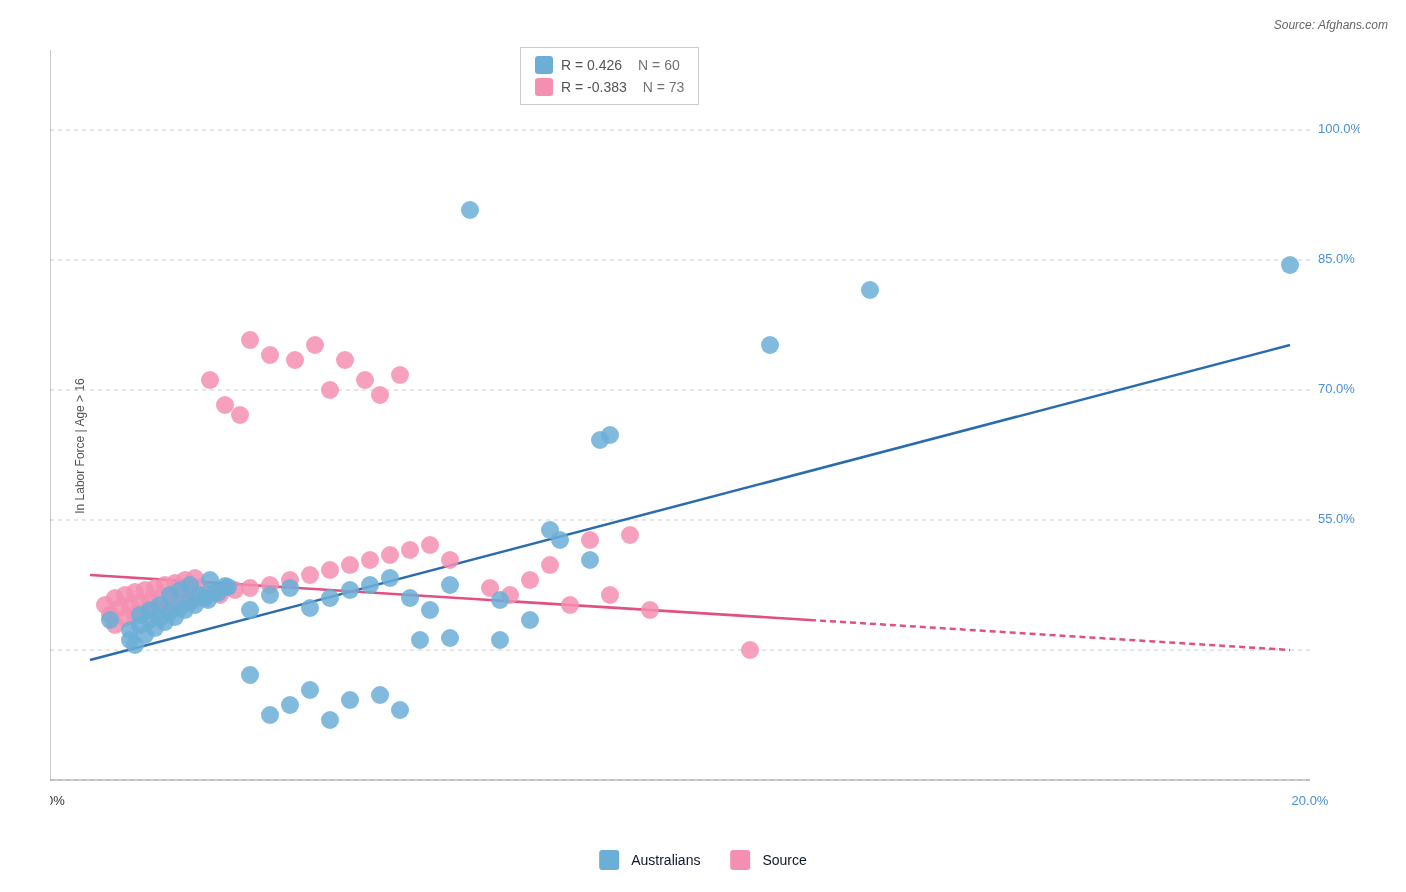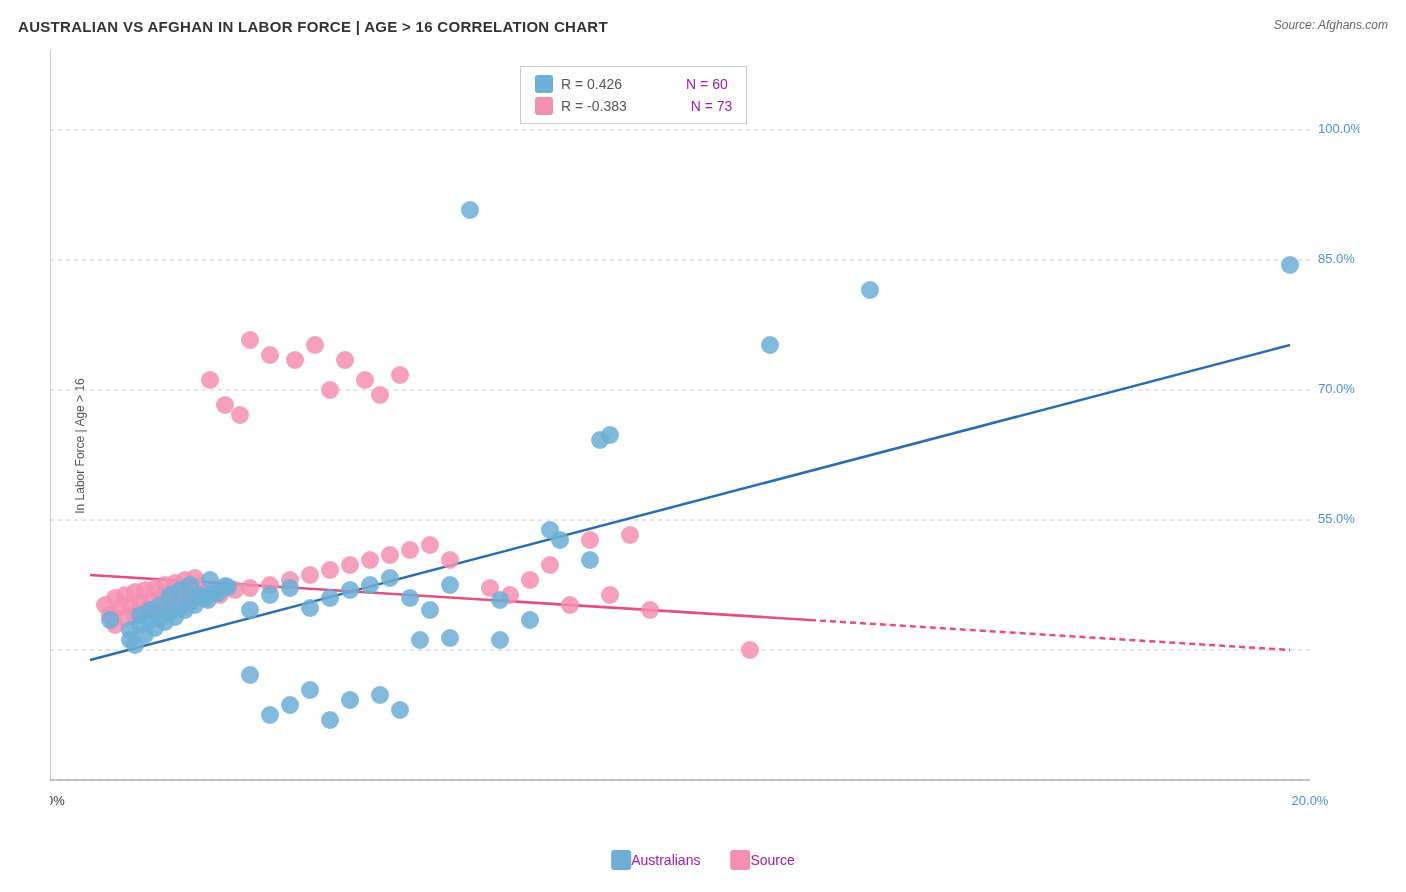--- a/index.html
+++ b/index.html
@@ -44,21 +44,21 @@
     }
     svg.chart-svg {
       position: absolute;
       top: 50px;
       left: 50px;
       width: 1310px;
       height: 790px;
     }
     .legend-box {
       position: absolute;
-      top: 66px;
+      top: 47px;
       left: 520px;
       border: 1px solid #ccc;
       background: #fff;
       padding: 8px 14px;
       font-size: 14px;
     }
     .legend-row {
       display: flex;
       align-items: center;
       margin-bottom: 4px;
@@ -69,38 +69,37 @@
       height: 18px;
       border-radius: 3px;
       margin-right: 8px;
       flex-shrink: 0;
     }
     .legend-r {
       color: #555;
       margin-right: 16px;
     }
     .legend-n {
-      color: #a21caf;
-      margin-left: 48px;
+      color: #737373;
     }
     .bottom-legend {
       position: absolute;
       bottom: 22px;
       left: 50%;
       transform: translateX(-50%);
       display: flex;
       align-items: center;
       gap: 30px;
     }
     .bottom-legend-item {
       display: flex;
       align-items: center;
-      gap: 0;
+      gap: 12px;
       font-size: 14px;
-      color: #a21caf;
+      color: #0f172a;
     }
     .bottom-swatch {
       width: 20px;
       height: 20px;
       border-radius: 3px;
     }
     .watermark {
       position: absolute;
       top: 50%;
       left: 50%;
@@ -111,21 +110,20 @@
       pointer-events: none;
       white-space: nowrap;
       letter-spacing: 2px;
     }
   </style>
 </head>
 <body>
 
 <div class="chart-container">
 
-  <div class="chart-title">AUSTRALIAN VS AFGHAN IN LABOR FORCE | AGE &gt; 16 CORRELATION CHART</div>
   <div class="source-label">Source: Afghans.com</div>
   <div class="y-axis-label">In Labor Force | Age &gt; 16</div>
 
 
   <div class="legend-box">
     <div class="legend-row">
       <div class="legend-swatch" style="background:#6baed6;"></div>
       <span class="legend-r">R = 0.426</span>
       <span class="legend-n">N = 60</span>
     </div>

